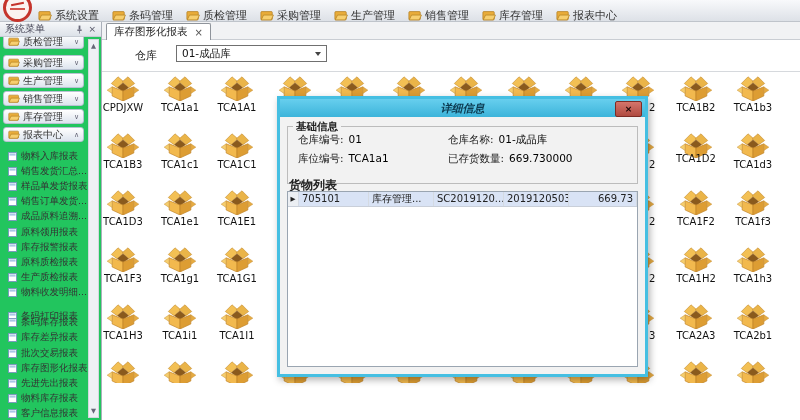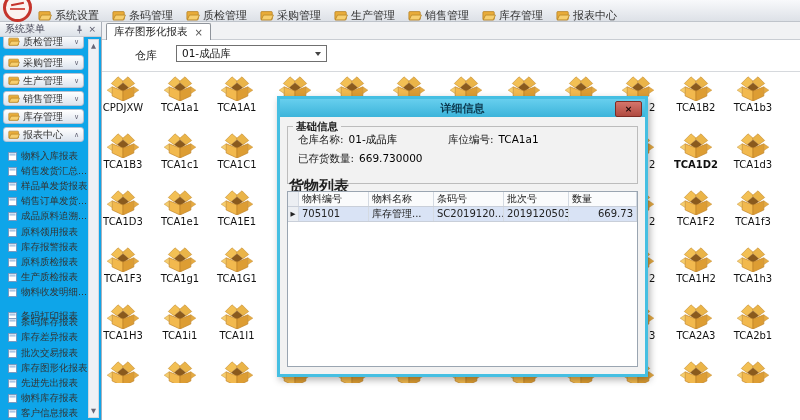--- a/index.html
+++ b/index.html
@@ -8,21 +8,21 @@
   
   .menubar{position:absolute;left:0;top:0;width:800px;height:22px;background:linear-gradient(#f8f9fb,#dde1e7);border-bottom:1px solid #bfc4cb;box-sizing:border-box;}
   .menu-items{position:absolute;left:38px;top:0;height:30px;display:flex;align-items:center;gap:13px;}
   .menu-item{display:flex;align-items:center;gap:3px;font-size:11px;color:#333;white-space:nowrap;cursor:default;}
   .menu-item svg{width:14px;height:11px;flex:none;}
   .logo{position:absolute;left:3px;top:-7px;width:29px;height:29px;border-radius:50%;background:#fbf3f1;border:3px solid #c5342c;box-sizing:border-box;z-index:6;}
   .logo .l1{position:absolute;left:5px;top:7px;width:13px;height:2px;background:#c5342c;transform:rotate(-12deg);}
   .logo .l2{position:absolute;left:4px;top:12px;width:15px;height:2px;background:#d4554d;}
 
   
-  #sidebar{position:absolute;left:0;top:22px;width:102px;height:398px;background:#0ea5e9;border-right:1px solid #aab0ba;box-sizing:border-box;overflow:hidden;}
+  #sidebar{position:absolute;left:0;top:22px;width:102px;height:398px;background:#22c55e;border-right:1px solid #aab0ba;box-sizing:border-box;overflow:hidden;}
   .side-header{position:absolute;left:0;top:0;width:100%;height:15px;background:linear-gradient(#f6f7f9,#dde2e9);border-bottom:1px solid #c6ccd4;font-size:10px;color:#445;display:flex;align-items:center;padding:0 5px;box-sizing:border-box;z-index:3;}
   .side-header .t{flex:1;}
   .side-header svg{width:7px;height:9px;margin-right:5px;}
   .shx{font-size:9px;color:#556;}
   .side-panel{position:absolute;left:3px;width:81px;height:15px;border:1px solid #b7c2d2;border-radius:3px;background:linear-gradient(#ffffff,#dde4ee);display:flex;align-items:center;padding:0 4px;box-sizing:border-box;font-size:10px;color:#333;white-space:nowrap;}
   .side-panel svg{width:12px;height:9px;margin-right:3px;flex:none;}
   .side-panel .chev{margin-left:auto;font-size:7px;color:#667;}
   .report{position:absolute;left:8px;width:82px;height:13px;display:flex;align-items:center;font-size:9.5px;color:#333;white-space:nowrap;overflow:hidden;}
   .report svg{width:9px;height:9px;margin-right:4px;flex:none;}
   .scrolltrack{position:absolute;right:2px;top:17px;width:11px;height:379px;background:#eef1f5;border:1px solid #d3d8df;box-sizing:border-box;}
@@ -47,29 +47,29 @@
 
   
   #footer{position:absolute;left:0;top:361px;width:698px;height:37px;background:#f0f1f2;border-top:1px solid #a9adb3;box-sizing:border-box;}
   .fieldset{position:absolute;left:2px;top:5px;right:5px;bottom:2px;border:1px solid #bfc3c8;border-radius:2px;}
   .legend{position:absolute;left:7px;top:-6px;background:#f0f1f2;padding:0 3px;font-size:10px;color:#333;}
   #footer-lines{position:absolute;left:20px;top:4px;}
   .fline{font-size:10px;color:#222;line-height:10.5px;white-space:nowrap;}
 
   
   #modal{position:absolute;left:277px;top:96px;width:371px;height:281px;z-index:10;border:3px solid #45bfe2;background:#f2f2f2;box-sizing:border-box;box-shadow:2px 3px 7px rgba(0,0,0,.3);}
-  .mtitle{position:absolute;left:0;top:0;right:0;height:18px;background:linear-gradient(#67cfee,#3cb4da);display:flex;align-items:center;justify-content:center;font-size:11px;font-weight:bold;color:#0c3a50;}
+  .mtitle{position:absolute;left:0;top:0;right:0;height:18px;background:linear-gradient(#67cfee,#3cb4da);display:flex;align-items:center;justify-content:center;font-size:11px;font-weight:bold;color:#0c3a50;font-style:italic;}
   .mclose{position:absolute;top:2px;right:3px;width:25px;height:14px;background:linear-gradient(#d4756b,#b04a40);border:1px solid #7c2c25;border-radius:2px;color:#1a0505;font-size:9px;font-weight:bold;display:flex;align-items:center;justify-content:center;z-index:2;}
   .mbody{position:absolute;left:0;top:18px;right:0;bottom:0;background:#f2f2f2;}
   .group1{position:absolute;left:7px;top:9px;right:7px;height:56px;border:1px solid #bcbcbc;}
   .glabel{position:absolute;left:5px;top:-7px;background:#f2f2f2;padding:0 3px;font-size:10.5px;color:#222;font-weight:bold;}
   #dlg-fields{position:absolute;left:10px;top:6px;right:4px;display:grid;grid-template-columns:150px 1fr;row-gap:5px;font-size:10.5px;color:#222;align-content:start;}
   .fld{white-space:nowrap;overflow:hidden;}
   .fld .val{margin-left:5px;color:#000;}
-  .goods-label{position:absolute;left:9px;top:60px;font-size:15px;font-weight:bold;color:#222;}
+  .goods-label{position:absolute;left:9px;top:60px;font-size:12px;font-weight:bold;color:#222;}
   .tablebox{position:absolute;left:7px;right:7px;top:74px;bottom:7px;background:#fff;border:1px solid #9aa5b1;overflow:hidden;box-sizing:border-box;}
   .thead{display:flex;height:14px;border-bottom:1px solid #c9cfd9;background:#fafbfc;}
   .trow{display:flex;height:14px;background:#d9e3f5;border-bottom:1px solid #c9cfd9;}
   .tc{box-sizing:border-box;border-right:1px solid #d4dae2;padding:0 3px;font-size:10px;color:#222;line-height:14px;white-space:nowrap;overflow:hidden;}
   .tc.right{text-align:right;}
   .selc{width:11px;flex:none;background:#eceff3;border-right:1px solid #d4dae2;font-size:6.5px;line-height:14px;text-align:center;color:#222;box-sizing:border-box;}
 </style>
 </head>
 <body>
 
@@ -536,21 +536,21 @@
         <div class="bin" style="left: 519px; top: 289px;"><svg>
             <use href="#icon-box"></use>
           </svg></div>
         <div class="bin" style="left: 577px; top: 4px;"><svg>
             <use href="#icon-box"></use>
           </svg></div>
         <div class="binlabel" style="left: 564px; top: 30px;">TCA1B2</div>
         <div class="bin" style="left: 577px; top: 61px;"><svg>
             <use href="#icon-box"></use>
           </svg></div>
-        <div class="binlabel" style="left: 564px; top: 87px; font-weight: bold;">TCA1D2</div>
+        <div class="binlabel" style="left: 564px; top: 81px;">TCA1D2</div>
         <div class="bin" style="left: 577px; top: 118px;"><svg>
             <use href="#icon-box"></use>
           </svg></div>
         <div class="binlabel" style="left: 564px; top: 144px;">TCA1F2</div>
         <div class="bin" style="left: 577px; top: 175px;"><svg>
             <use href="#icon-box"></use>
           </svg></div>
         <div class="binlabel" style="left: 564px; top: 201px;">TCA1H2</div>
         <div class="bin" style="left: 577px; top: 232px;"><svg>
             <use href="#icon-box"></use>
@@ -590,35 +590,28 @@
       </div>
   </div>
 
   <div id="modal">
     <div class="mtitle">详细信息</div>
     <div class="mclose">×</div>
     <div class="mbody">
       <div class="group1">
         <span class="glabel">基础信息</span>
         <div id="dlg-fields">
+            <div class="fld"><span class="lab">仓库编号:</span><span class="val">01</span></div>
             <div class="fld"><span class="lab">仓库名称:</span><span class="val">01-成品库</span></div>
             <div class="fld"><span class="lab">库位编号:</span><span class="val">TCA1a1</span></div>
             <div class="fld"><span class="lab">已存货数量:</span><span class="val">669.730000</span></div>
           </div>
       </div>
       <span class="goods-label">货物列表</span>
       <div class="tablebox">
-        <div class="thead" id="tbl-head">
-            <div class="selc"></div>
-            <div class="tc" style="width: 70px;">物料编号</div>
-            <div class="tc" style="width: 65px;">物料名称</div>
-            <div class="tc" style="width: 70px;">条码号</div>
-            <div class="tc" style="width: 65px;">批次号</div>
-            <div class="tc" style="width: 67px; flex: 1 1 0%;">数量</div>
-          </div>
         <div id="tbl-rows">
             <div class="trow">
               <div class="selc">▶</div>
               <div class="tc" style="width: 70px;">705101</div>
               <div class="tc" style="width: 65px;">库存管理...</div>
               <div class="tc" style="width: 70px;">SC2019120...</div>
               <div class="tc" style="width: 65px;">2019120503</div>
               <div class="tc right" style="width: 67px; flex: 1 1 0%;">669.73</div>
             </div>
           </div>

